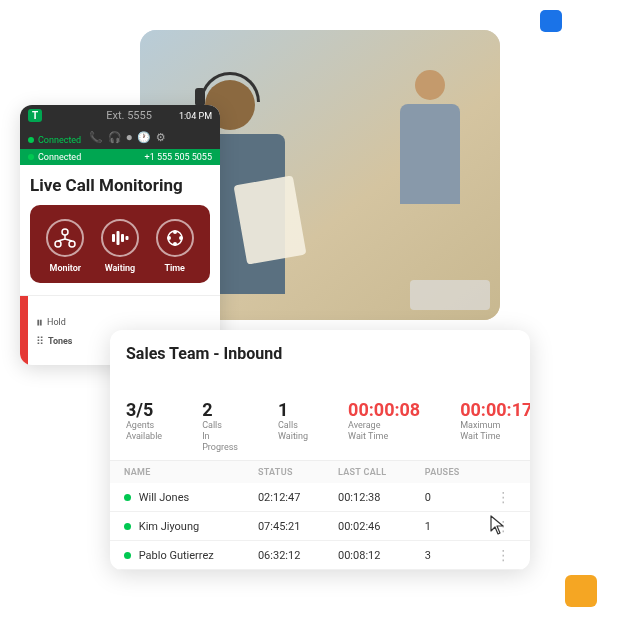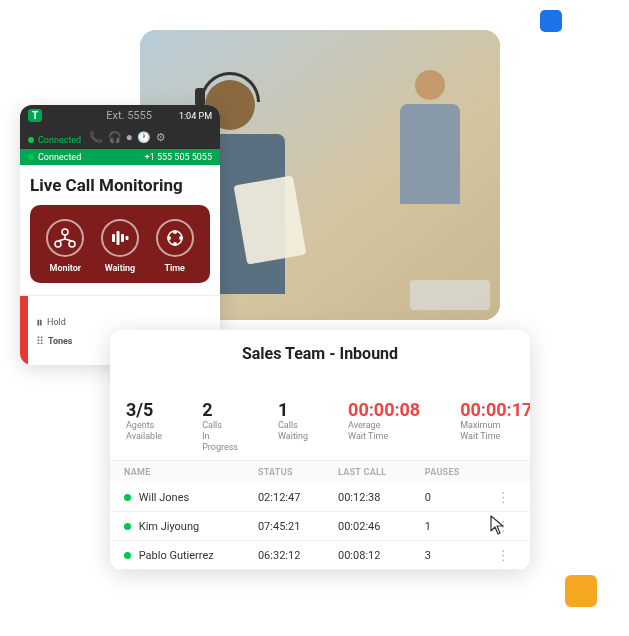--- a/index.html
+++ b/index.html
@@ -174,21 +174,20 @@
     .sales-header {
       padding: 14px 16px 8px;
       border-bottom: 1px solid #eee;
     }
 
     .sales-title {
       font-size: 16px;
       font-weight: 700;
       color: #222;
       margin-bottom: 10px;
-      text-align: center;
     }
 
     .sales-stats {
       display: flex;
       gap: 20px;
       align-items: flex-start;
     }
 
     .stat-item {
       display: flex;

